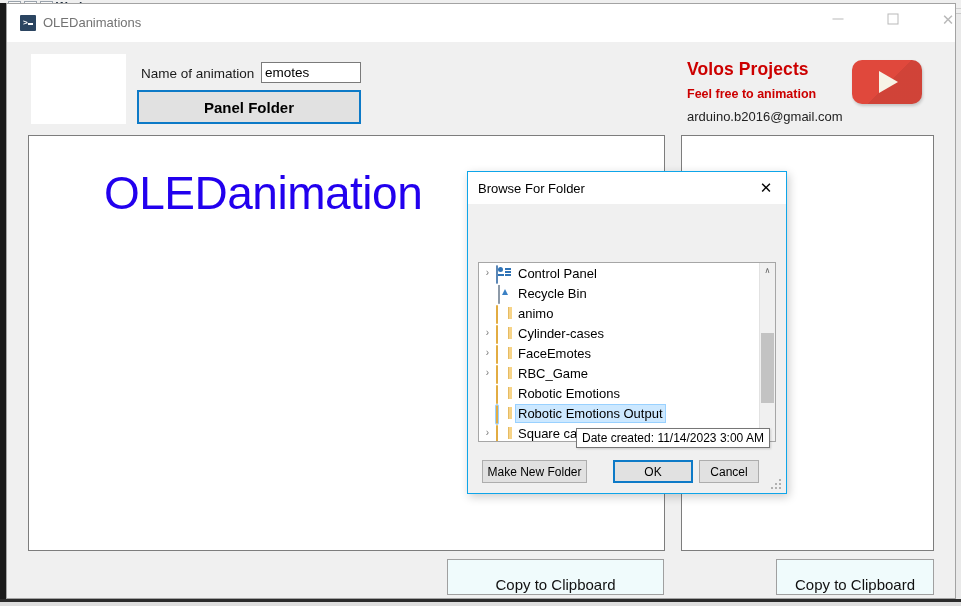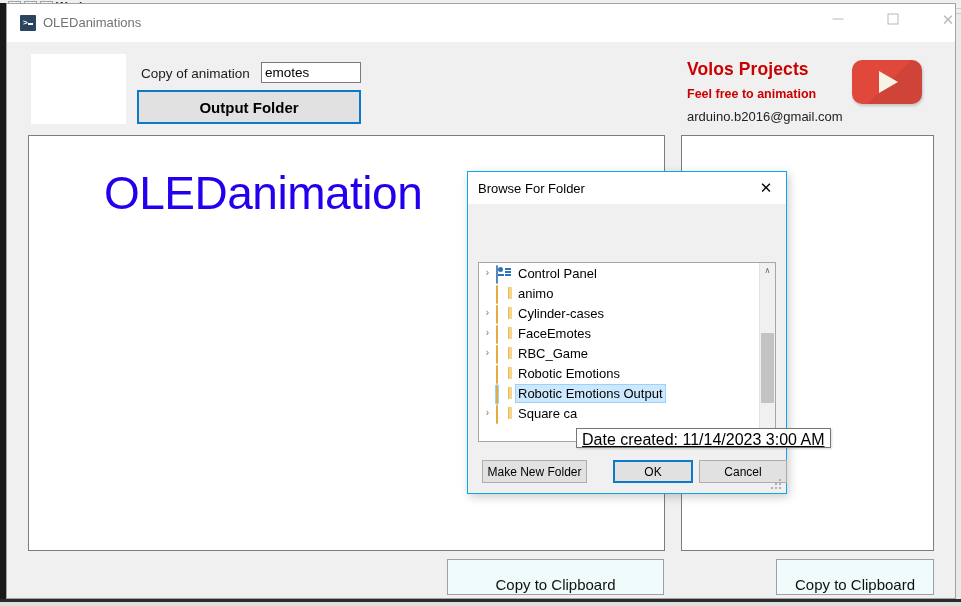--- a/index.html
+++ b/index.html
@@ -462,44 +462,43 @@
     cursor: default;
   }
 
   .tooltip {
     position: absolute;
     left: 108px; top: 256px;
     height: 20px;
     background: #ffffff;
     border: 1px solid #767676;
     box-sizing: border-box;
-    font-size: 16px;
+    font-size: 12px;
     color: #000000;
     padding: 2px 5px 0 5px;
     white-space: nowrap;
     box-shadow: 1px 1px 2px rgba(0,0,0,.15);
-    text-decoration: underline;
   }
 
   .dlg-btn {
     position: absolute;
     top: 288px;
     height: 23px;
     background: #e1e1e1;
     border: 1px solid #adadad;
     box-sizing: border-box;
     font-family: Liberation Sans, sans-serif;
     font-size: 12px;
     color: #000000;
     cursor: default;
     padding: 0;
   }
   .btn-newfolder { left: 14px;  width: 105px; }
   .btn-ok     { left: 145px; width: 80px; border: 2px solid #0d7ac7; }
-  .btn-cancel { left: 231px; width: 88px; }
+  .btn-cancel { left: 231px; width: 60px; }
 
   .dlg-grip {
     position: absolute;
     right: 4px; bottom: 3px;
     width: 11px; height: 11px;
   }
   .dlg-grip i {
     position: absolute;
     width: 2px; height: 2px;
     background: #b0b0b0;
@@ -541,24 +540,24 @@
       </div>
       <div class="win-btn wb-close">
         <span class="glyph close-x">✕</span>
       </div>
     </div>
 
     <div class="client">
 
       <div class="preview-box"></div>
 
-      <div class="name-label">Copy of animation</div>
+      <div class="name-label">Name of animation</div>
       <input class="name-input" type="text" value="emotes" style="">
 
-      <button class="select-folder-btn">Output Folder</button>
+      <button class="select-folder-btn">Panel Folder</button>
 
       <div class="brand-title">Volos Projects</div>
       <div class="brand-sub">Feel free to animation</div>
       <div class="brand-mail">arduino.b2016@gmail.com</div>
       <div class="yt-logo">
         <span class="shade"></span>
         <span class="tri"></span>
       </div>
 
       <div class="pane pane-left">
@@ -581,20 +580,25 @@
       <div class="dlg-title">Browse For Folder</div>
       <button class="dlg-close">✕</button>
     </div>
 
     <div class="tree-outer">
       <div class="tree-list" id="tree-list">
           <div class="tree-row">
             <span class="exp">›</span>
             <span class="tree-ico"><span class="ico-cpanel"></span></span>
             <span class="tree-label">Control Panel</span>
+          </div>
+          <div class="tree-row">
+            <span class="exp blank">›</span>
+            <span class="tree-ico"><span class="ico-recycle"></span></span>
+            <span class="tree-label">Recycle Bin</span>
           </div>
           <div class="tree-row">
             <span class="exp blank">›</span>
             <span class="tree-ico"><span class="ico-folder"></span></span>
             <span class="tree-label">animo</span>
           </div>
           <div class="tree-row">
             <span class="exp">›</span>
             <span class="tree-ico"><span class="ico-folder"></span></span>
             <span class="tree-label">Cylinder-cases</span>

